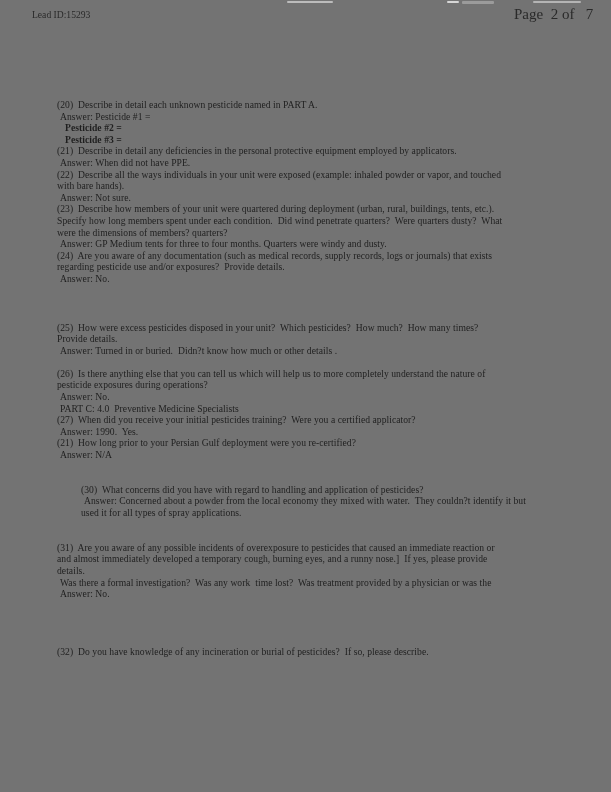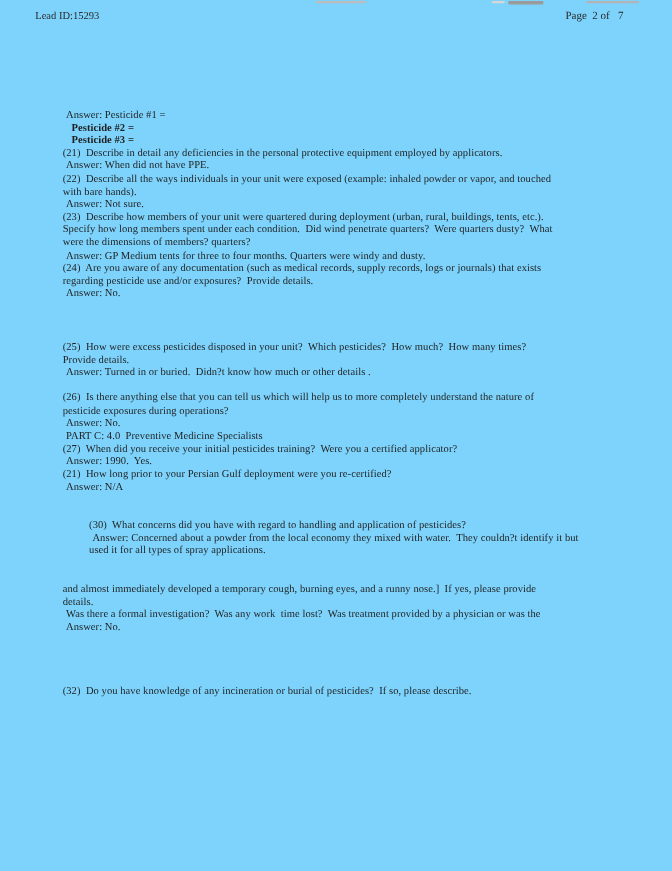--- a/index.html
+++ b/index.html
@@ -11,21 +11,21 @@
     position: relative;
     width: 611px;
     height: 792px;
     overflow: hidden;
     font-family: "Liberation Serif", "DejaVu Serif", serif;
     color: #1f1f1f;
   }
   .page {
     position: absolute;
     inset: 0;
-    background: #7dd3fc;
+    background: #737373;
   }
   
   .artifact {
     position: absolute;
     top: 1px;
     height: 2px;
     border-radius: 1px;
   }
   .artifact.a1 { left: 287px; width: 46px; background: #bcbcbc; }
   .artifact.a2 { left: 447px; width: 12px; background: #d6d6d6; }
@@ -38,21 +38,21 @@
     top: 9px;
     font-size: 9.6px;
     line-height: 11px;
     white-space: pre;
     color: #2a2a2a;
   }
   .header-right {
     position: absolute;
     left: 514px;
     top: 9px;
-    font-size: 10px;
+    font-size: 15px;
     line-height: 11px;
     white-space: pre;
     color: #2a2a2a;
   }
 
   .doc-body {
     position: absolute;
     left: 57px;
     top: 99px;
     width: 520px;
@@ -78,20 +78,21 @@
   <div class="artifact a2"></div>
   <div class="artifact a3"></div>
   <div class="artifact a4"></div>
 
   <div class="header-left">Lead ID:15293</div>
 
   <div class="header-right">Page  2 of   7</div>
 
   <div class="doc-body">
       <div class="block" style="margin-top: 0px;">
+        <div class="line indent-0">(20)  Describe in detail each unknown pesticide named in PART A.</div>
         <div class="line indent-1">Answer: Pesticide #1 =</div>
         <div class="line indent-2">Pesticide #2 =</div>
         <div class="line indent-2">Pesticide #3 =</div>
         <div class="line indent-0">(21)  Describe in detail any deficiencies in the personal protective equipment employed by applicators.</div>
         <div class="line indent-1">Answer: When did not have PPE.</div>
         <div class="line indent-0">(22)  Describe all the ways individuals in your unit were exposed (example: inhaled powder or vapor, and touched</div>
         <div class="line indent-0">with bare hands).</div>
         <div class="line indent-1">Answer: Not sure.</div>
         <div class="line indent-0">(23)  Describe how members of your unit were quartered during deployment (urban, rural, buildings, tents, etc.).</div>
         <div class="line indent-0">Specify how long members spent under each condition.  Did wind penetrate quarters?  Were quarters dusty?  What</div>
@@ -115,20 +116,21 @@
         <div class="line indent-1">Answer: 1990.  Yes.</div>
         <div class="line indent-0">(21)  How long prior to your Persian Gulf deployment were you re-certified?</div>
         <div class="line indent-1">Answer: N/A</div>
       </div>
       <div class="block" style="margin-top: 23.2px; margin-left: 24px;">
         <div class="line indent-0">(30)  What concerns did you have with regard to handling and application of pesticides?</div>
         <div class="line indent-1">Answer: Concerned about a powder from the local economy they mixed with water.  They couldn?t identify it but</div>
         <div class="line indent-0">used it for all types of spray applications.</div>
       </div>
       <div class="block" style="margin-top: 23.2px;">
+        <div class="line indent-0">(31)  Are you aware of any possible incidents of overexposure to pesticides that caused an immediate reaction or</div>
         <div class="line indent-0">and almost immediately developed a temporary cough, burning eyes, and a runny nose.]  If yes, please provide</div>
         <div class="line indent-0">details.</div>
         <div class="line indent-1">Was there a formal investigation?  Was any work  time lost?  Was treatment provided by a physician or was the</div>
         <div class="line indent-1">Answer: No.</div>
       </div>
       <div class="block" style="margin-top: 46.4px;">
         <div class="line indent-0">(32)  Do you have knowledge of any incineration or burial of pesticides?  If so, please describe.</div>
       </div>
     </div>
 

